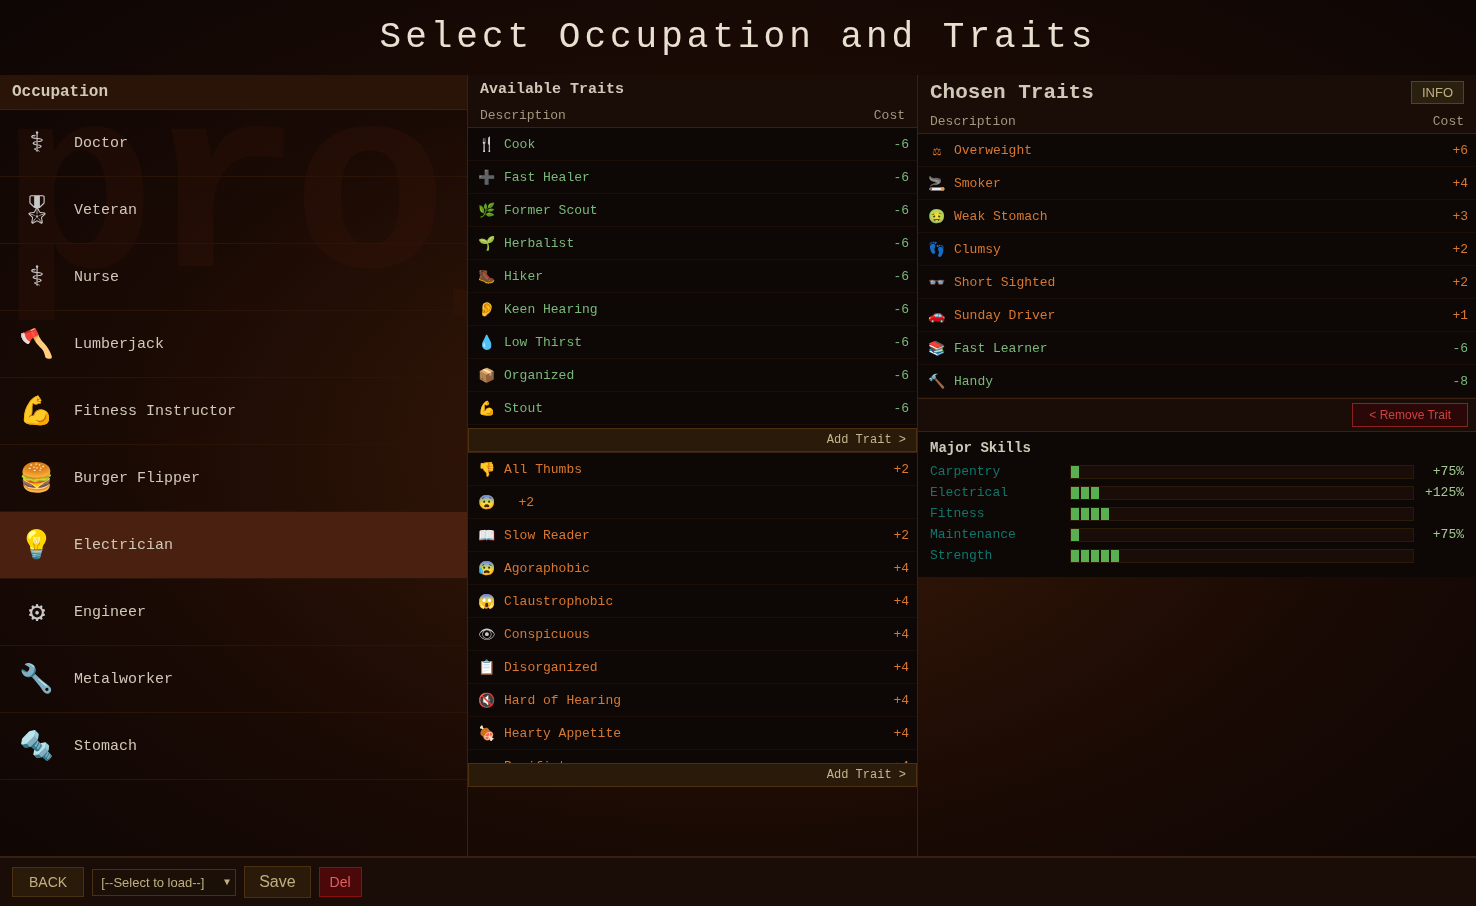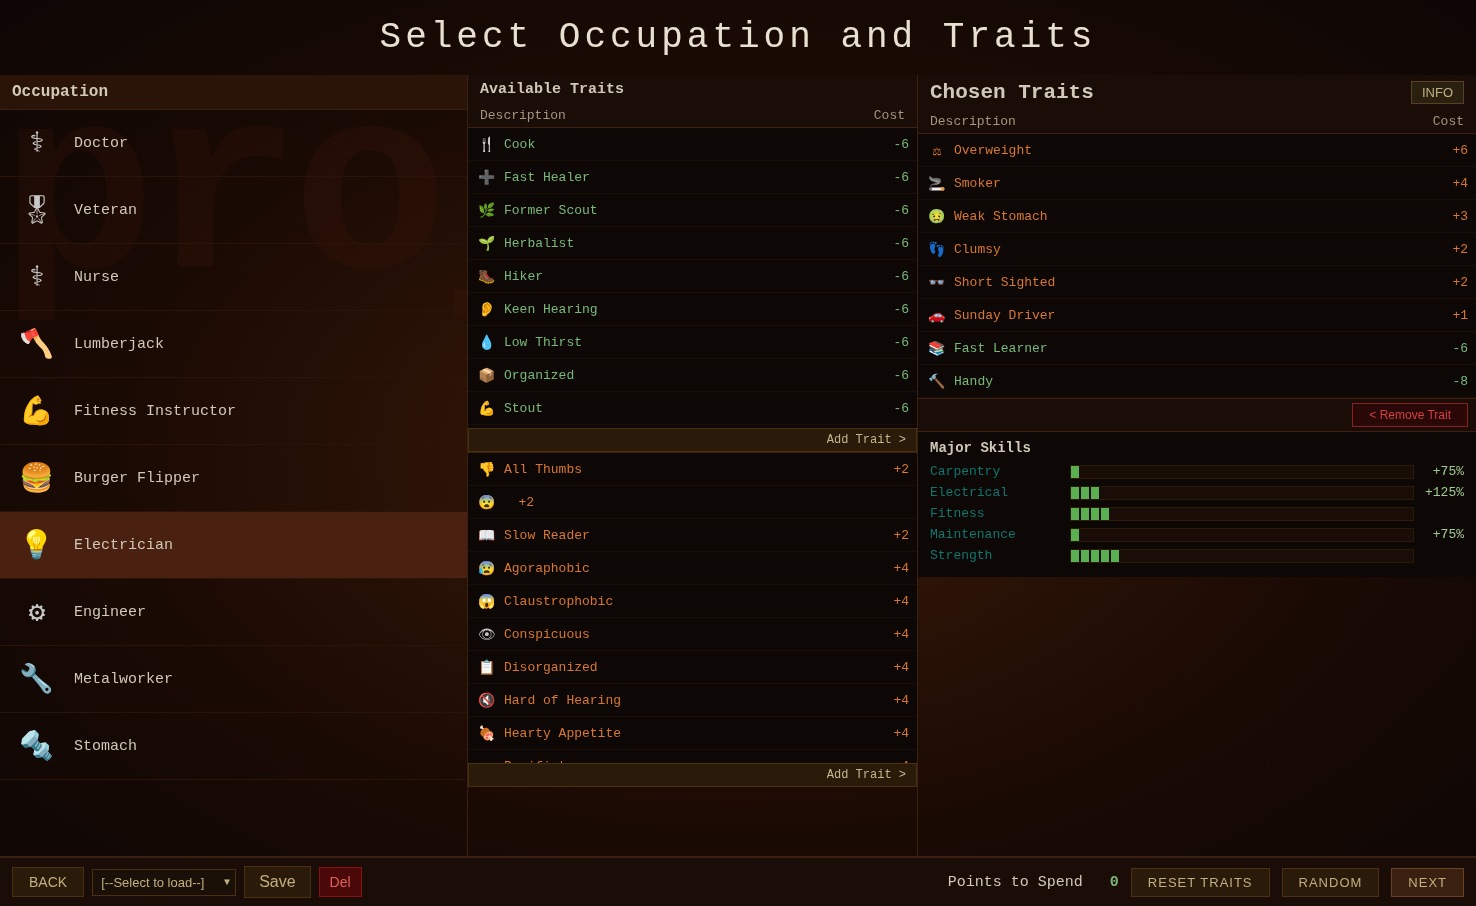--- a/index.html
+++ b/index.html
@@ -784,23 +784,13 @@
     <button class="back-btn">BACK</button>
     <div class="select-wrapper">
       <select class="load-select">
         <option>[--Select to load--]</option>
       </select>
       <span class="select-arrow">▼</span>
     </div>
     <button class="save-btn">Save</button>
     <button class="del-btn">Del</button>
   </div>
-  <div class="bottom-right">
-    <span class="points-display">
-      <span>Points to Spend</span>
-      &nbsp;
-      <span class="points-value">0</span>
-    </span>
-    <button class="reset-btn">RESET TRAITS</button>
-    <button class="random-btn">RANDOM</button>
-    <button class="next-btn">NEXT</button>
-  </div>
 </div>
 
 </body></html>

